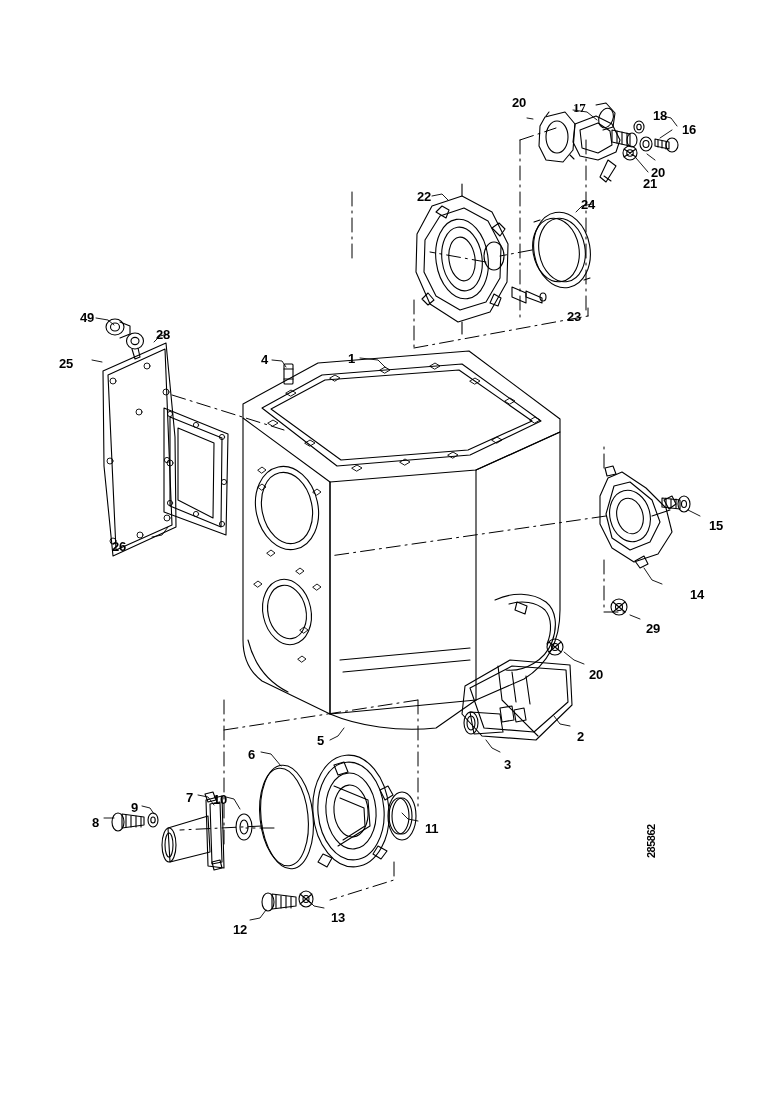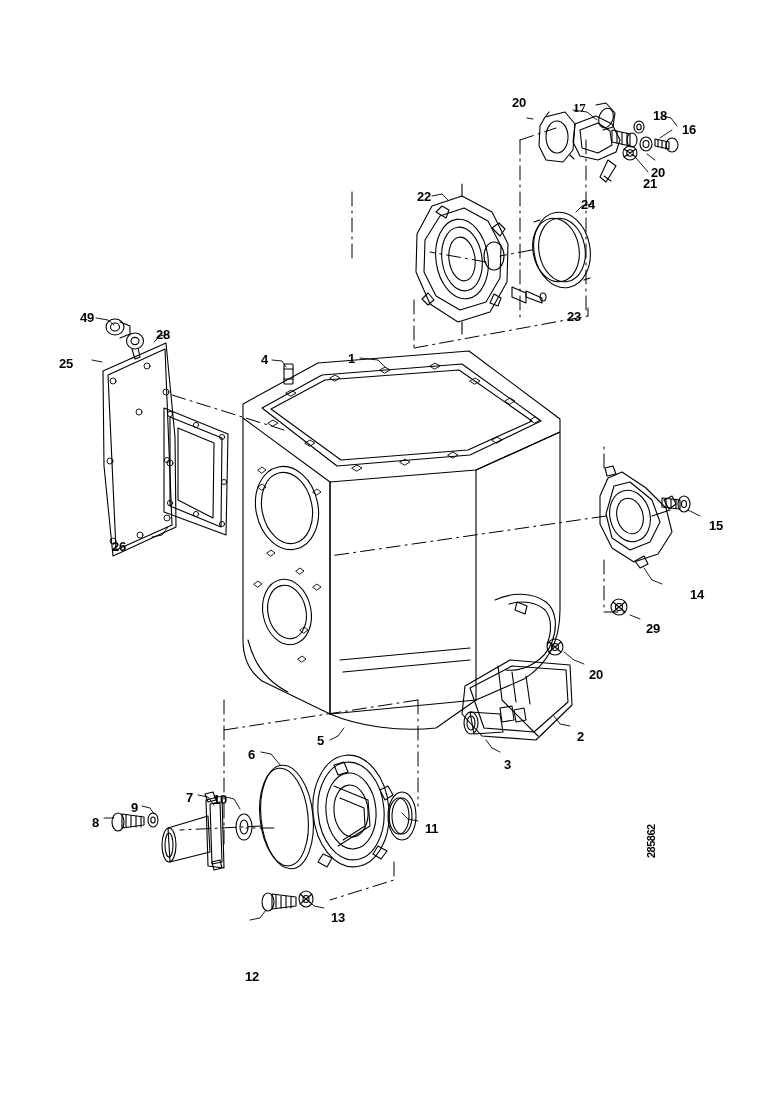--- a/index.html
+++ b/index.html
@@ -372,21 +372,21 @@
   <div class="callout" style="left:577px;top:730px;">2</div>
   <div class="callout" style="left:504px;top:758px;">3</div>
   <div class="callout" style="left:261px;top:353px;">4</div>
   <div class="callout" style="left:317px;top:734px;">5</div>
   <div class="callout" style="left:248px;top:748px;">6</div>
   <div class="callout" style="left:186px;top:791px;">7</div>
   <div class="callout" style="left:92px;top:816px;">8</div>
   <div class="callout" style="left:131px;top:801px;">9</div>
   <div class="callout" style="left:213px;top:793px;">10</div>
   <div class="callout" style="left:425px;top:822px;">11</div>
-  <div class="callout" style="left:233px;top:970px;margin-left:12px;">12</div>
+  <div class="callout" style="left:233px;top:923px;">12</div>
   <div class="callout" style="left:331px;top:911px;">13</div>
   <div class="callout" style="left:690px;top:588px;">14</div>
   <div class="callout" style="left:709px;top:519px;">15</div>
   <div class="callout" style="left:682px;top:123px;">16</div>
   <div class="callout" style="left:573px;top:101px;font-family:Liberation Serif, serif;">17</div>
   <div class="callout" style="left:653px;top:109px;text-align:right;">18</div>
   <div class="callout" style="left:651px;top:166px;">20</div>
   <div class="callout" style="left:512px;top:96px;">20</div>
   <div class="callout" style="left:643px;top:177px;">21</div>
   <div class="callout" style="left:417px;top:190px;">22</div>

